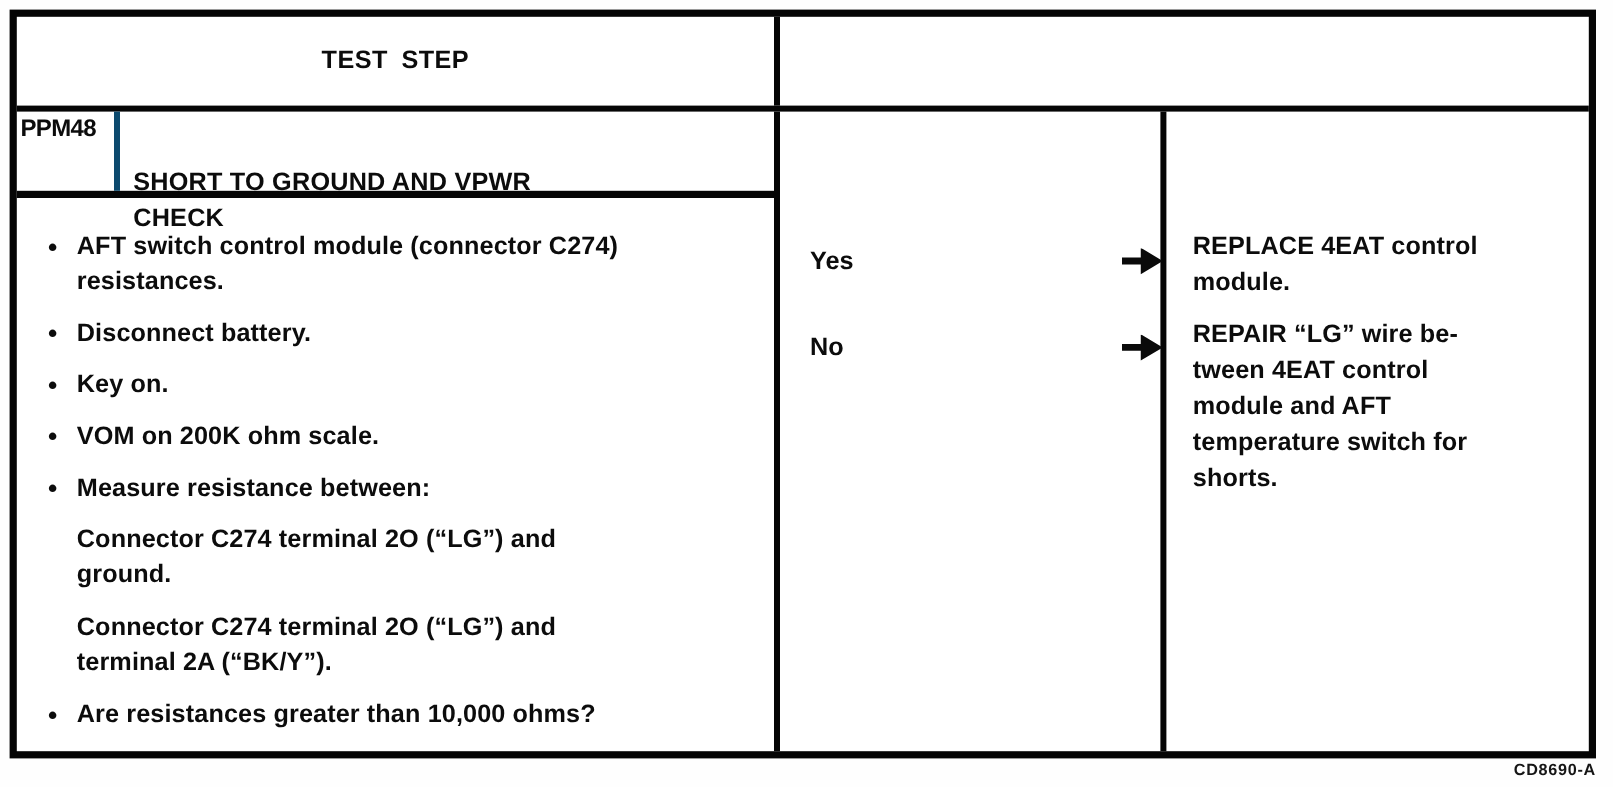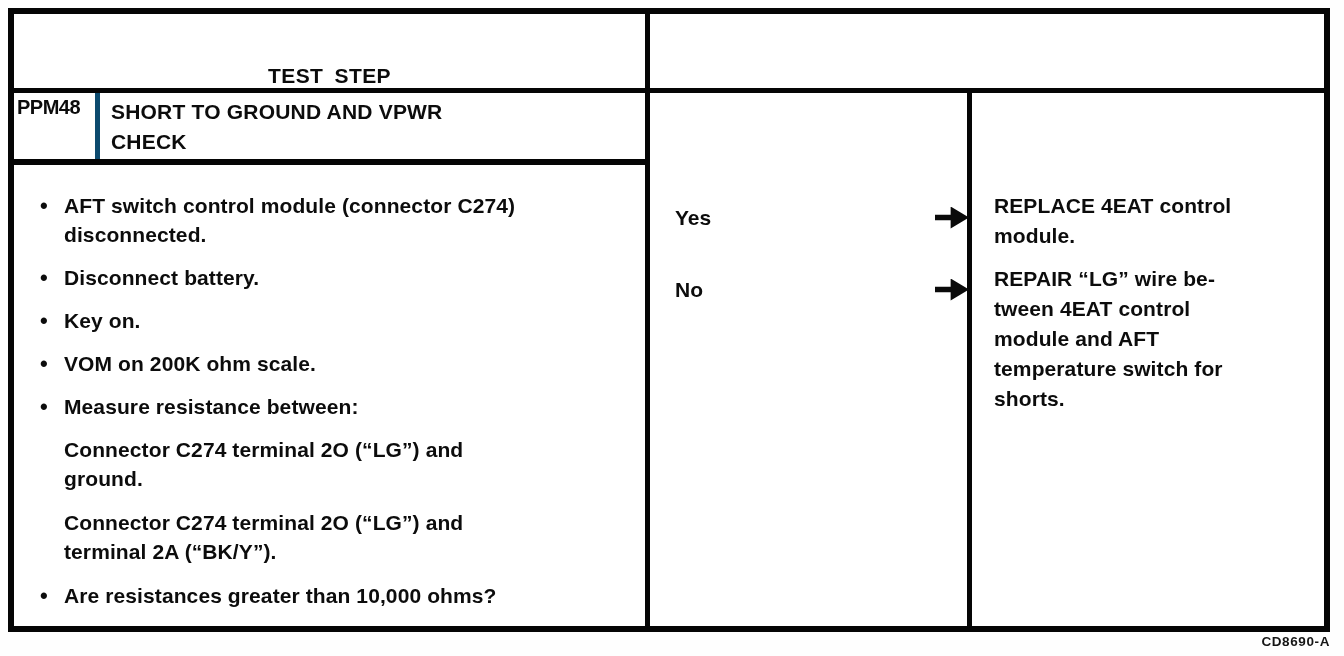--- a/index.html
+++ b/index.html
@@ -17,21 +17,21 @@
     position:absolute; left:8px; top:8px;
     width:1322px; height:624px;
     border:6px solid #050505;
     background:#fff;
     display:flex; flex-direction:column;
   }
 
   
   .thead { display:flex; height:79px; border-bottom:5px solid #050505; flex:none; }
   .th {
-    display:flex; align-items:flex-end; justify-content:center;
+    display:flex; align-items:center; justify-content:center;
     font-size:21px; letter-spacing:0.4px; word-spacing:5px;
   }
   .w-col1 { width:636px; border-right:5px solid #050505; flex:none; }
   .w-col2 { width:322px; border-right:5px solid #050505; flex:none; position:relative; }
   .w-col3 { flex:1; }
 
   .arrow {
     width:34px; height:22px; background:#0a0a0a; flex:none;
     clip-path:polygon(0 37%,46% 37%,46% 0,100% 50%,46% 100%,46% 63%,0 63%);
   }
@@ -40,21 +40,21 @@
   
   .tbody { display:flex; flex:1; }
   .td { position:relative; }
 
   
   .ppm-row { display:flex; height:72px; border-bottom:6px solid #050505; }
   .ppm-id {
     width:86px; flex:none; border-right:5px solid #0c4a6e;
     font-size:20px; letter-spacing:-0.5px; padding:3px 1px 0 3px;
   }
-  .ppm-title { font-size:21px; line-height:30px; padding:4px 8px 0 11px; letter-spacing:0.2px; }
+  .ppm-title { font-size:21px; line-height:30px; padding:4px 8px 0 11px; letter-spacing:0.2px;margin-top:40px; }
 
   
   .steps { padding:26px 20px 0 26px; }
   .step { display:flex; font-size:21px; line-height:29px; margin-bottom:14px; letter-spacing:0.1px; }
   .step .dot { width:24px; flex:none; font-size:22px; }
   .step.sub { margin-left:24px; margin-bottom:15px; }
   .pre { white-space:pre-line; }
 
   
   .result-col { padding:98px 0 0 25px; font-size:21px; }
@@ -93,21 +93,21 @@
         <div class="ppm-row">
           <div class="ppm-id">PPM48</div>
           <div class="ppm-title pre">SHORT TO GROUND AND VPWR
 CHECK</div>
         </div>
 
         <div class="steps">
           <div class="step">
             <span class="dot">•</span>
             <span class="pre">AFT switch control module (connector C274)
-disconnected.</span>
+resistances.</span>
           </div>
           <div class="step">
             <span class="dot">•</span>
             <span class="pre">Disconnect battery.</span>
           </div>
           <div class="step">
             <span class="dot">•</span>
             <span class="pre">Key on.</span>
           </div>
           <div class="step">

